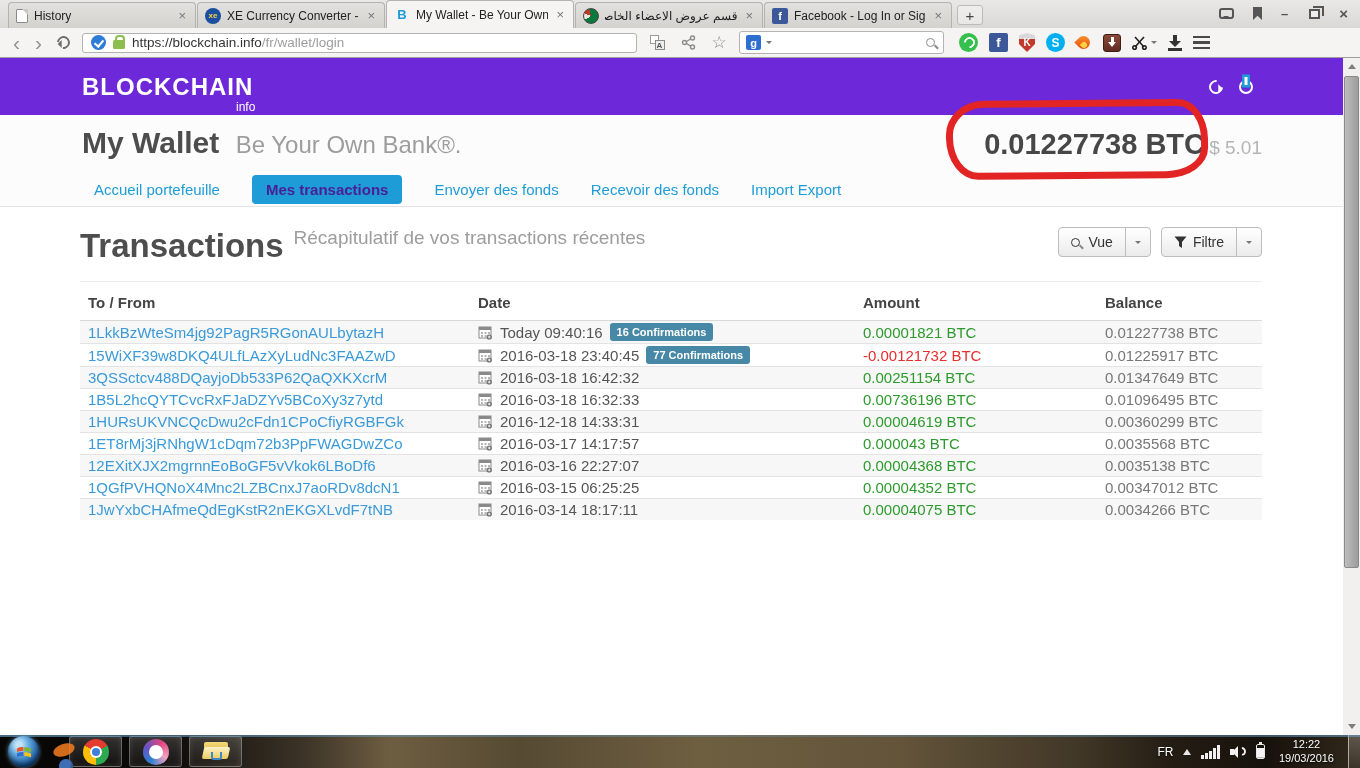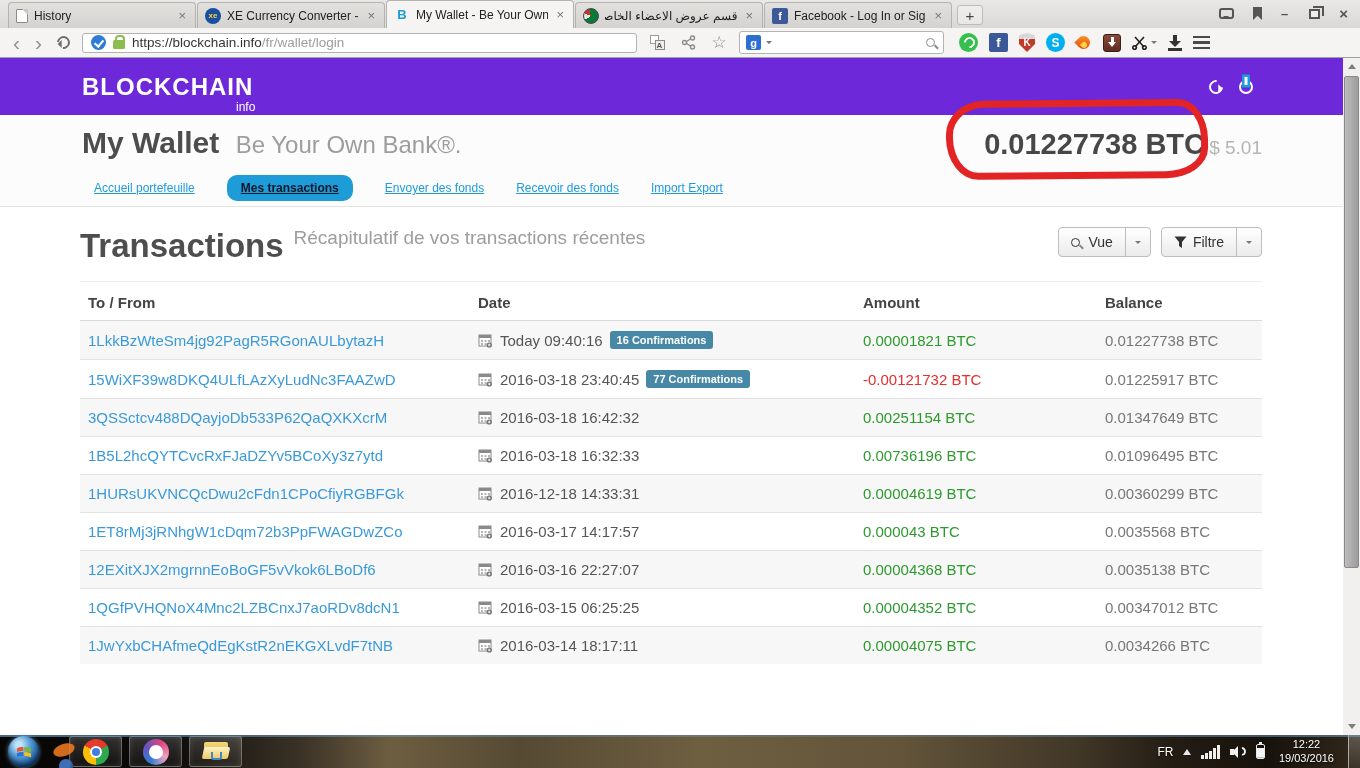--- a/index.html
+++ b/index.html
@@ -117,42 +117,42 @@
   .pwr::before { content:""; position:absolute; left:50%; top:-5px; transform:translateX(-50%); width:3px; height:8px;
     background:#fff; box-shadow:0 0 0 2.5px #1d9cd8; }
 
   
   .wallet-header { height:92px; background:#fcfcfc; border-bottom:1px solid #e4e4e4; position:relative; padding:11px 0 0 82px; }
   .wh-title { font-size:30px; font-weight:bold; color:#4d4d4d; display:inline-block; }
   .wh-sub { font-size:24px; color:#9d9d9d; margin-left:12px; }
   .balance-btc { position:absolute; top:13px; right:138px; font-size:29px; font-weight:bold; color:#474747; }
   .balance-usd { position:absolute; top:22px; right:81px; font-size:19px; color:#b5b5b5; }
   .wallet-tabs { position:absolute; left:94px; top:60px; display:flex; align-items:center; gap:32px; }
-  .wtab { font-size:12px; color:#1d9cd8;text-decoration:underline; }
-  .wtab.active { background:#1d9cd8; color:#0f172a; border-radius:10px; padding:6px 14px; font-weight:bold; }
+  .wtab { font-size:15px; color:#1d9cd8; }
+  .wtab.active { background:#1d9cd8; color:#4c1d95; border-radius:4px; padding:6px 14px; font-weight:bold; }
   .annotation { position:absolute; left:946px; top:42px; width:262px; height:79px; z-index:10; pointer-events:none;
     border:7px solid #e22424; border-radius:38px 30px 42px 32px / 34px 40px 30px 42px; transform:rotate(-0.5deg); }
 
   
   .content { padding:20px 81px 0 80px; }
   .tx-headrow { display:flex; align-items:flex-start; }
   .tx-title { font-size:33px; font-weight:bold; color:#4e4e4e; }
   .tx-sub { font-size:19px; color:#9d9d9d; margin-left:10px; }
   .tx-buttons { margin-left:auto; display:flex; gap:10px; }
   .btn-group { display:flex; }
   .btn { height:30px; display:flex; align-items:center; gap:6px; padding:0 12px;
     background:linear-gradient(#ffffff,#ebebeb); border:1px solid #bdbdbd; color:#333; font-size:14px; }
   .btn.main { border-radius:4px 0 0 4px; }
   .btn.caret-btn { border-radius:0 4px 4px 0; margin-left:-1px; width:26px; justify-content:center; padding:0; }
   .divider { height:1px; background:#ececec; margin-top:16px; }
 
   table.txt { width:100%; border-collapse:collapse; margin-top:0; table-layout:fixed; }
   .txt col.c1 { width:390px; } .txt col.c2 { width:385px; } .txt col.c3 { width:242px; } .txt col.c4 { width:165px; }
   .txt th { text-align:left; font-size:15px; color:#444; font-weight:bold; padding:12px 8px 9px 8px; border-bottom:1px solid #d8d8d8; }
-  .txt td { font-size:15px; padding:10px 8px; border-top:1px solid #e3e3e3; vertical-align:middle; }
+  .txt td { font-size:15px; padding:2px 8px; border-top:1px solid #e3e3e3; vertical-align:middle; }
   .txt tbody tr:first-child td { border-top:none; }
   .txt tbody tr:nth-child(odd) { background:#f7f7f7; }
   .addr { color:#3a9ad9; }
   .dstack { display:flex; align-items:center; gap:7px; color:#555; }
   .cal { flex:none; display:inline-flex; }
   .badge { background:#4788a6; color:#fff; font-size:11px; font-weight:bold; border-radius:3px; padding:3px 7px; white-space:nowrap; }
   .amt.pos { color:#2d9a2d; }
   .amt.neg { color:#e62e2e; }
   .bal { color:#777; }
 

